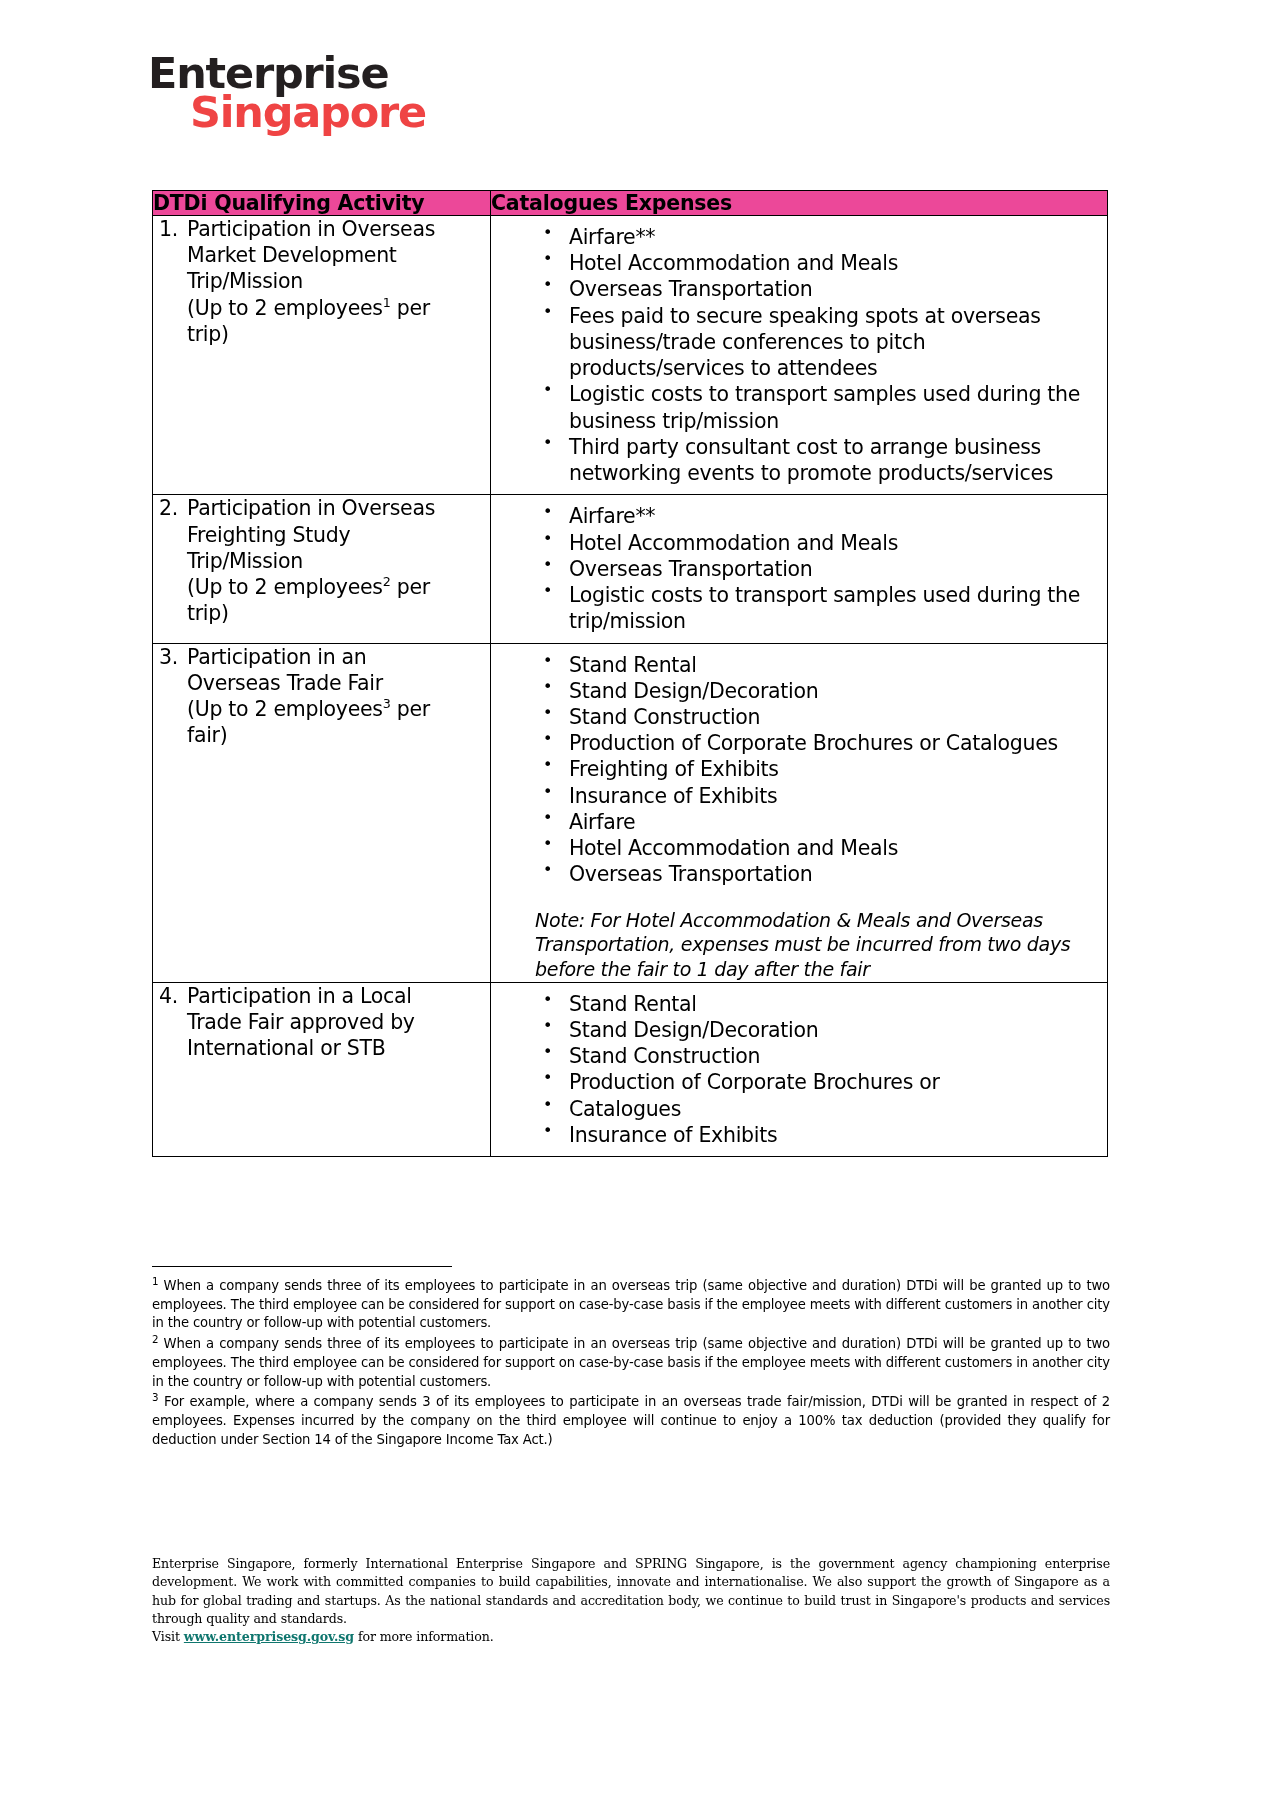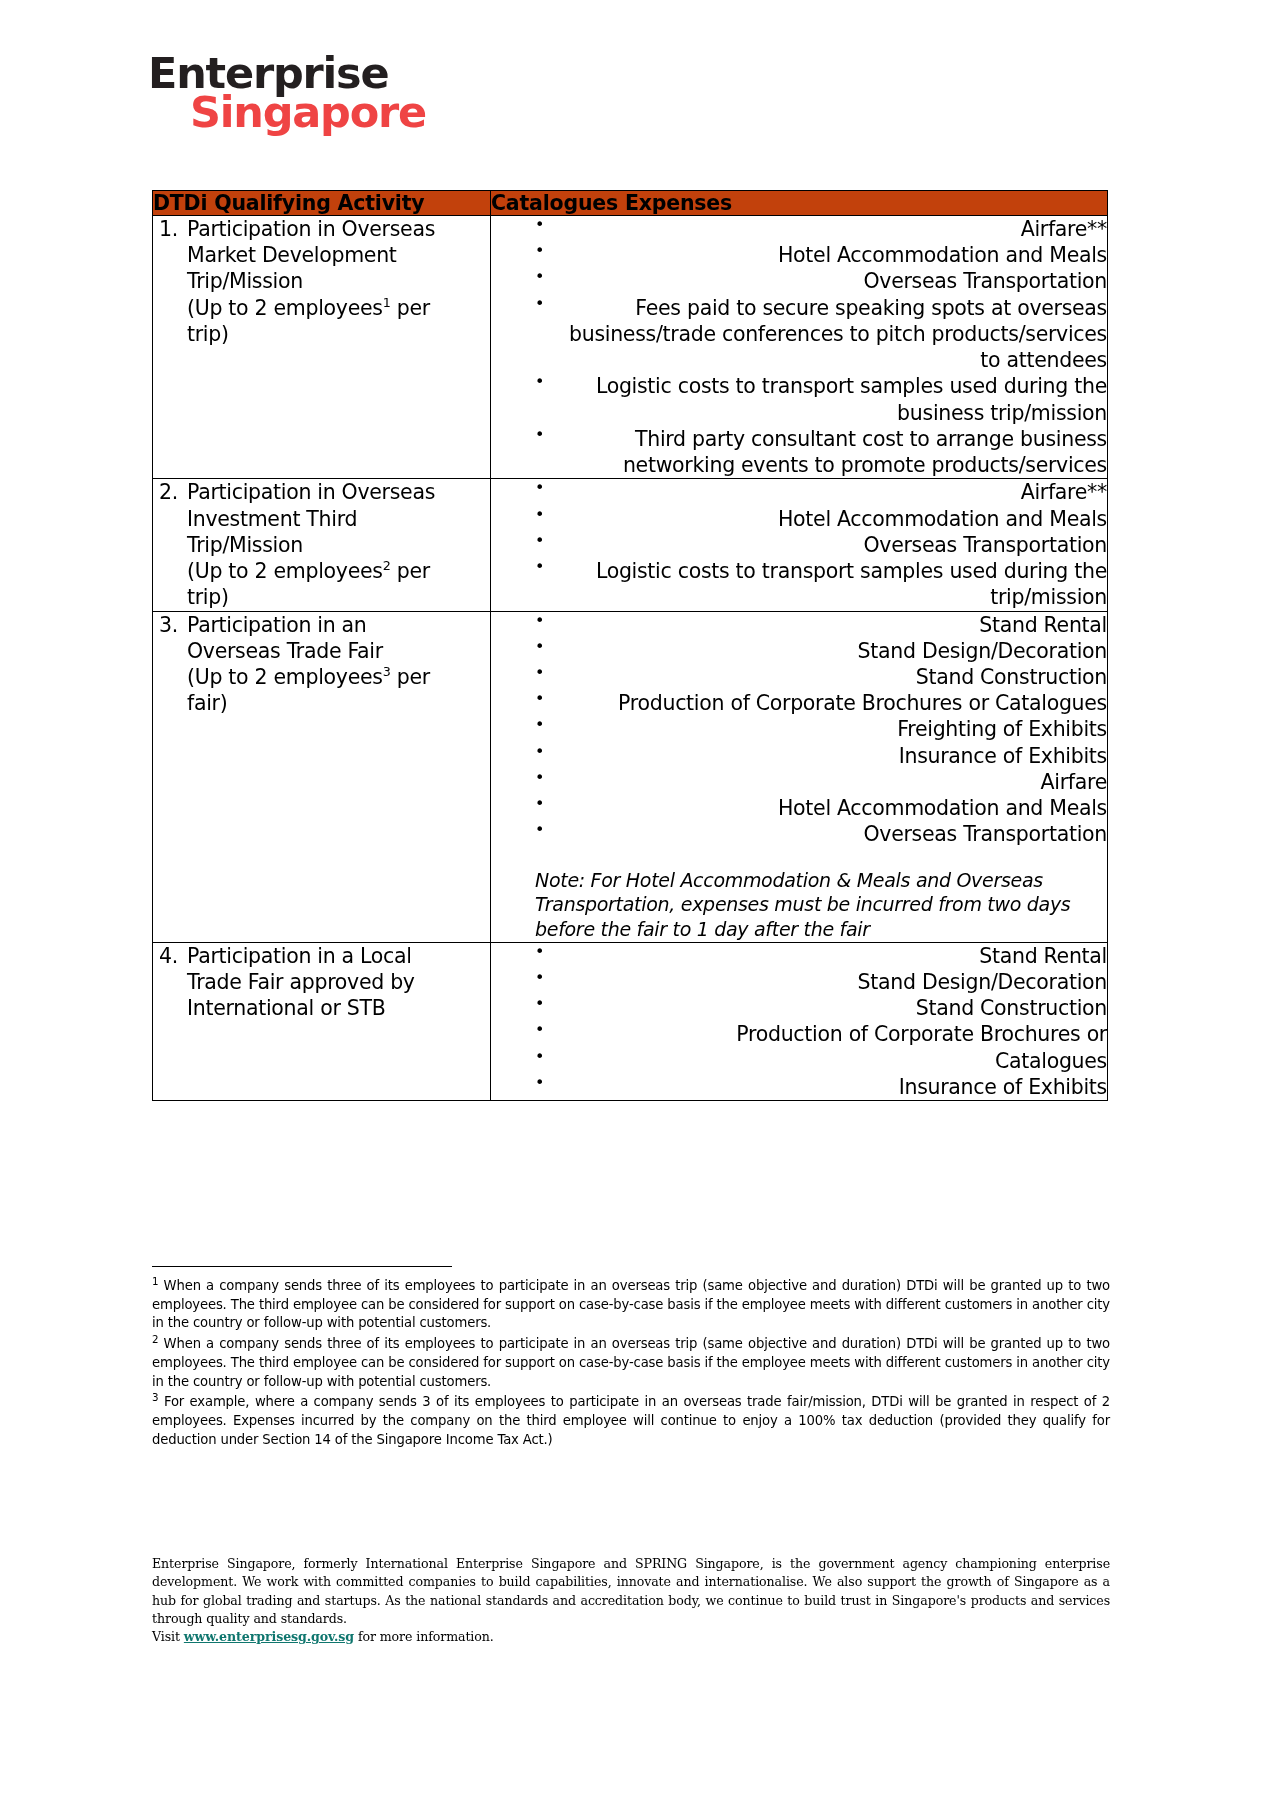--- a/index.html
+++ b/index.html
@@ -60,21 +60,21 @@
     border-collapse: collapse;
     width: 955px;
     table-layout: fixed;
   }
   table.dtdi th, table.dtdi td {
     border: 1px solid #000000;
     vertical-align: top;
     padding: 0;
   }
   thead th {
-    background: #c2410c;
+    background: #ec4899;
     font-size: 20.5px;
     font-weight: bold;
     text-align: left;
     padding: 6px 8px 7px 10px;
     font-family: "DejaVu Sans", sans-serif;
     letter-spacing: -0.2px;
   }
   col.c1 { width: 338px; }
   col.c2 { width: 617px; }
 
@@ -103,23 +103,22 @@
     flex: 1;
   }
   sup {
     font-size: 0.62em;
     vertical-align: super;
     line-height: 0;
   }
 
   ul.exp {
     list-style: none;
-    margin: 0;
+    margin: 8px;
     padding: 0;
-    text-align: right;
   }
   ul.exp li {
     position: relative;
     font-size: 20.5px;
     line-height: 1.28;
     font-family: "DejaVu Sans", sans-serif;
     letter-spacing: -0.3px;
     padding-left: 70px;
     margin-bottom: 0px;
   }
@@ -232,21 +231,21 @@
             </ul>
           </td>
         </tr>
 
         <tr>
           <td class="activity">
             <div class="act-item">
               <div class="act-num">2.</div>
               <div class="act-text">
                 <span>Participation in Overseas</span><br>
-                <span>Investment Third</span><br>
+                <span>Freighting Study</span><br>
                 <span>Trip/Mission</span><br>
                 <span>(Up to 2 employees</span><sup>2</sup><span> per</span><br>
                 <span>trip)</span>
               </div>
             </div>
           </td>
           <td class="expenses">
             <ul class="exp">
               <li>Airfare**</li>
               <li>Hotel Accommodation and Meals</li>

